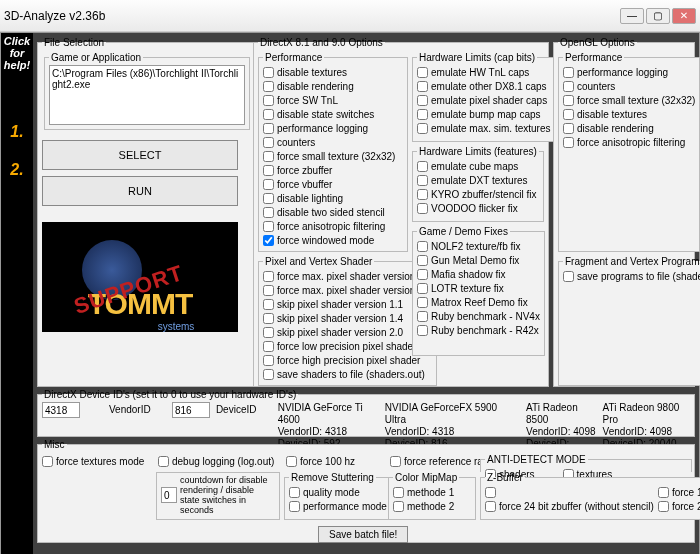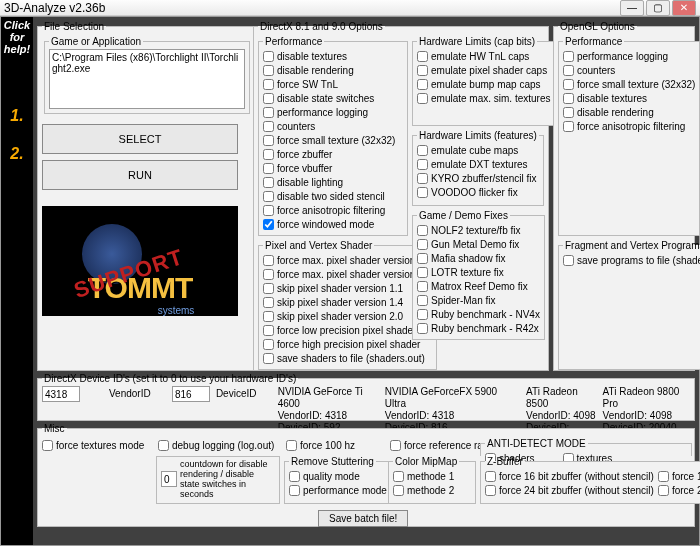--- a/index.html
+++ b/index.html
@@ -1,17 +1,17 @@
 <!DOCTYPE html>
 <html><head>
 <meta charset="utf-8">
 <style>
 * { box-sizing: border-box; margin: 0; padding: 0; }
 body { font-family: "Segoe UI", Tahoma, sans-serif; font-size: 11px; background: #fff; width: 700px; height: 554px; overflow: hidden; }
-.titlebar { background: linear-gradient(#fdfdfd,#eaeaea); border-bottom: 1px solid #ccc; height: 16px; display: flex; align-items: center; padding: 0 4px; }
+.titlebar { background: linear-gradient(#fdfdfd,#eaeaea); border-bottom: 1px solid #ccc; height: 32px; display: flex; align-items: center; padding: 0 4px; }
 .titlebar .title { flex: 1; font-size: 12px; }
 .titlebar .btn { width: 24px; height: 16px; border: 1px solid #aaa; background: #eee; margin-left: 2px; text-align: center; line-height: 14px; font-size: 10px; border-radius: 2px; }
 .titlebar .btn.close { background: #e07070; color: #fff; }
 .outer { display: flex; height: 530px; border: 1px solid #999; }
 .leftbar { width: 32px; background: #000; color: #fff; display: flex; flex-direction: column; align-items: center; padding-top: 2px; font-style: italic; font-weight: bold; }
 .leftbar .help { font-size: 11px; line-height: 12px; text-align: center; }
 .leftbar .num1 { color: #f7a900; font-size: 16px; margin-top: 52px; }
 .leftbar .num2 { color: #f7a900; font-size: 16px; margin-top: 20px; }
 .main { flex: 1; background: #404040; padding: 18px; position: relative; }
 fieldset { border: 1px solid #bbb; margin: 2px; padding: 2px 4px; position: absolute; background: #f2f2f2; }
@@ -163,20 +163,24 @@
       </fieldset>
       <fieldset style="left:156px; top:2px; width:132px; height:90px;">
         <legend>Hardware Limits (cap bits)</legend>
         <div id="dx-hwcap">
             <div class="cb">
               <input type="checkbox" style="">
               <span>emulate HW TnL caps</span>
             </div>
             <div class="cb">
               <input type="checkbox" style="">
+              <span>emulate other DX8.1 caps</span>
+            </div>
+            <div class="cb">
+              <input type="checkbox" style="">
               <span>emulate pixel shader caps</span>
             </div>
             <div class="cb">
               <input type="checkbox" style="">
               <span>emulate bump map caps</span>
             </div>
             <div class="cb">
               <input type="checkbox" style="">
               <span>emulate max. sim. textures</span>
             </div>
@@ -218,24 +222,20 @@
               <input type="checkbox" style="">
               <span>Mafia shadow fix</span>
             </div>
             <div class="cb">
               <input type="checkbox" style="">
               <span>LOTR texture fix</span>
             </div>
             <div class="cb">
               <input type="checkbox" style="">
               <span>Matrox Reef Demo fix</span>
-            </div>
-            <div class="cb">
-              <input type="checkbox" style="">
-              <span>Spider-Man fix</span>
             </div>
             <div class="cb">
               <input type="checkbox" style="">
               <span>Ruby benchmark - NV4x</span>
             </div>
             <div class="cb">
               <input type="checkbox" style="">
               <span>Ruby benchmark - R42x</span>
             </div>
           </div>
@@ -361,21 +361,20 @@
               <input type="checkbox" style="">
               <span>textures</span>
             </div>
         </div>
       </fieldset>
       <fieldset style="left:440px; top:20px; width:212px; height:48px;">
         <legend>Z-Buffer</legend>
         <div id="zb-items" style="display:grid; grid-template-columns:1fr 1fr; gap:0 4px;">
             <div class="cb">
               <input type="checkbox" style="">
-              <span>force 16 bit zbuffer (without stencil)</span>
             </div>
             <div class="cb">
               <input type="checkbox" style="">
               <span>force 16 bit zbuffer (with stencil)</span>
             </div>
             <div class="cb">
               <input type="checkbox" style="">
               <span>force 24 bit zbuffer (without stencil)</span>
             </div>
             <div class="cb">

